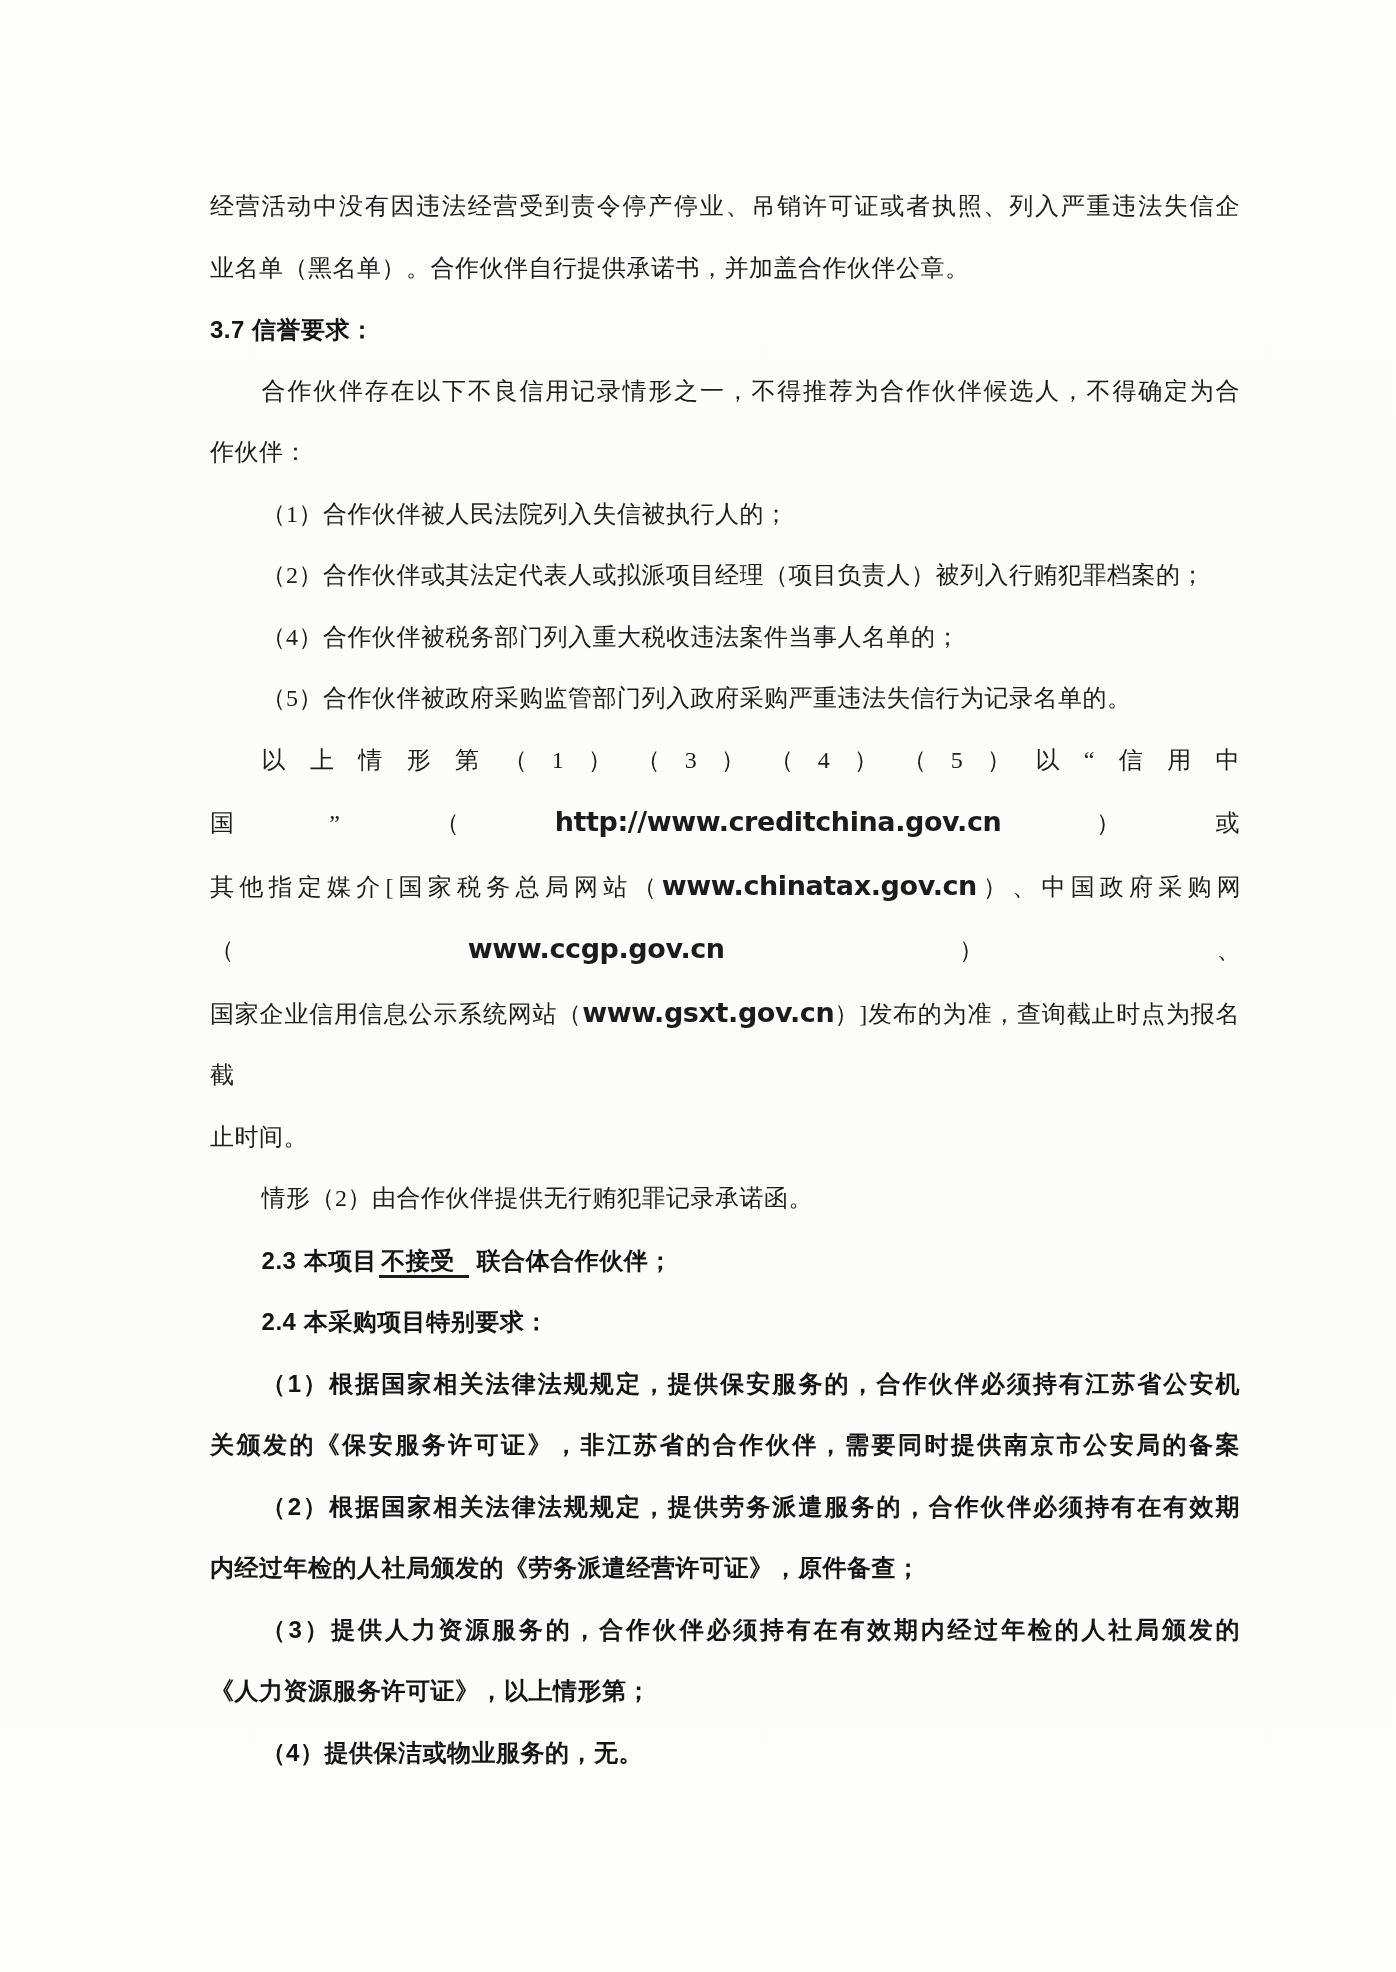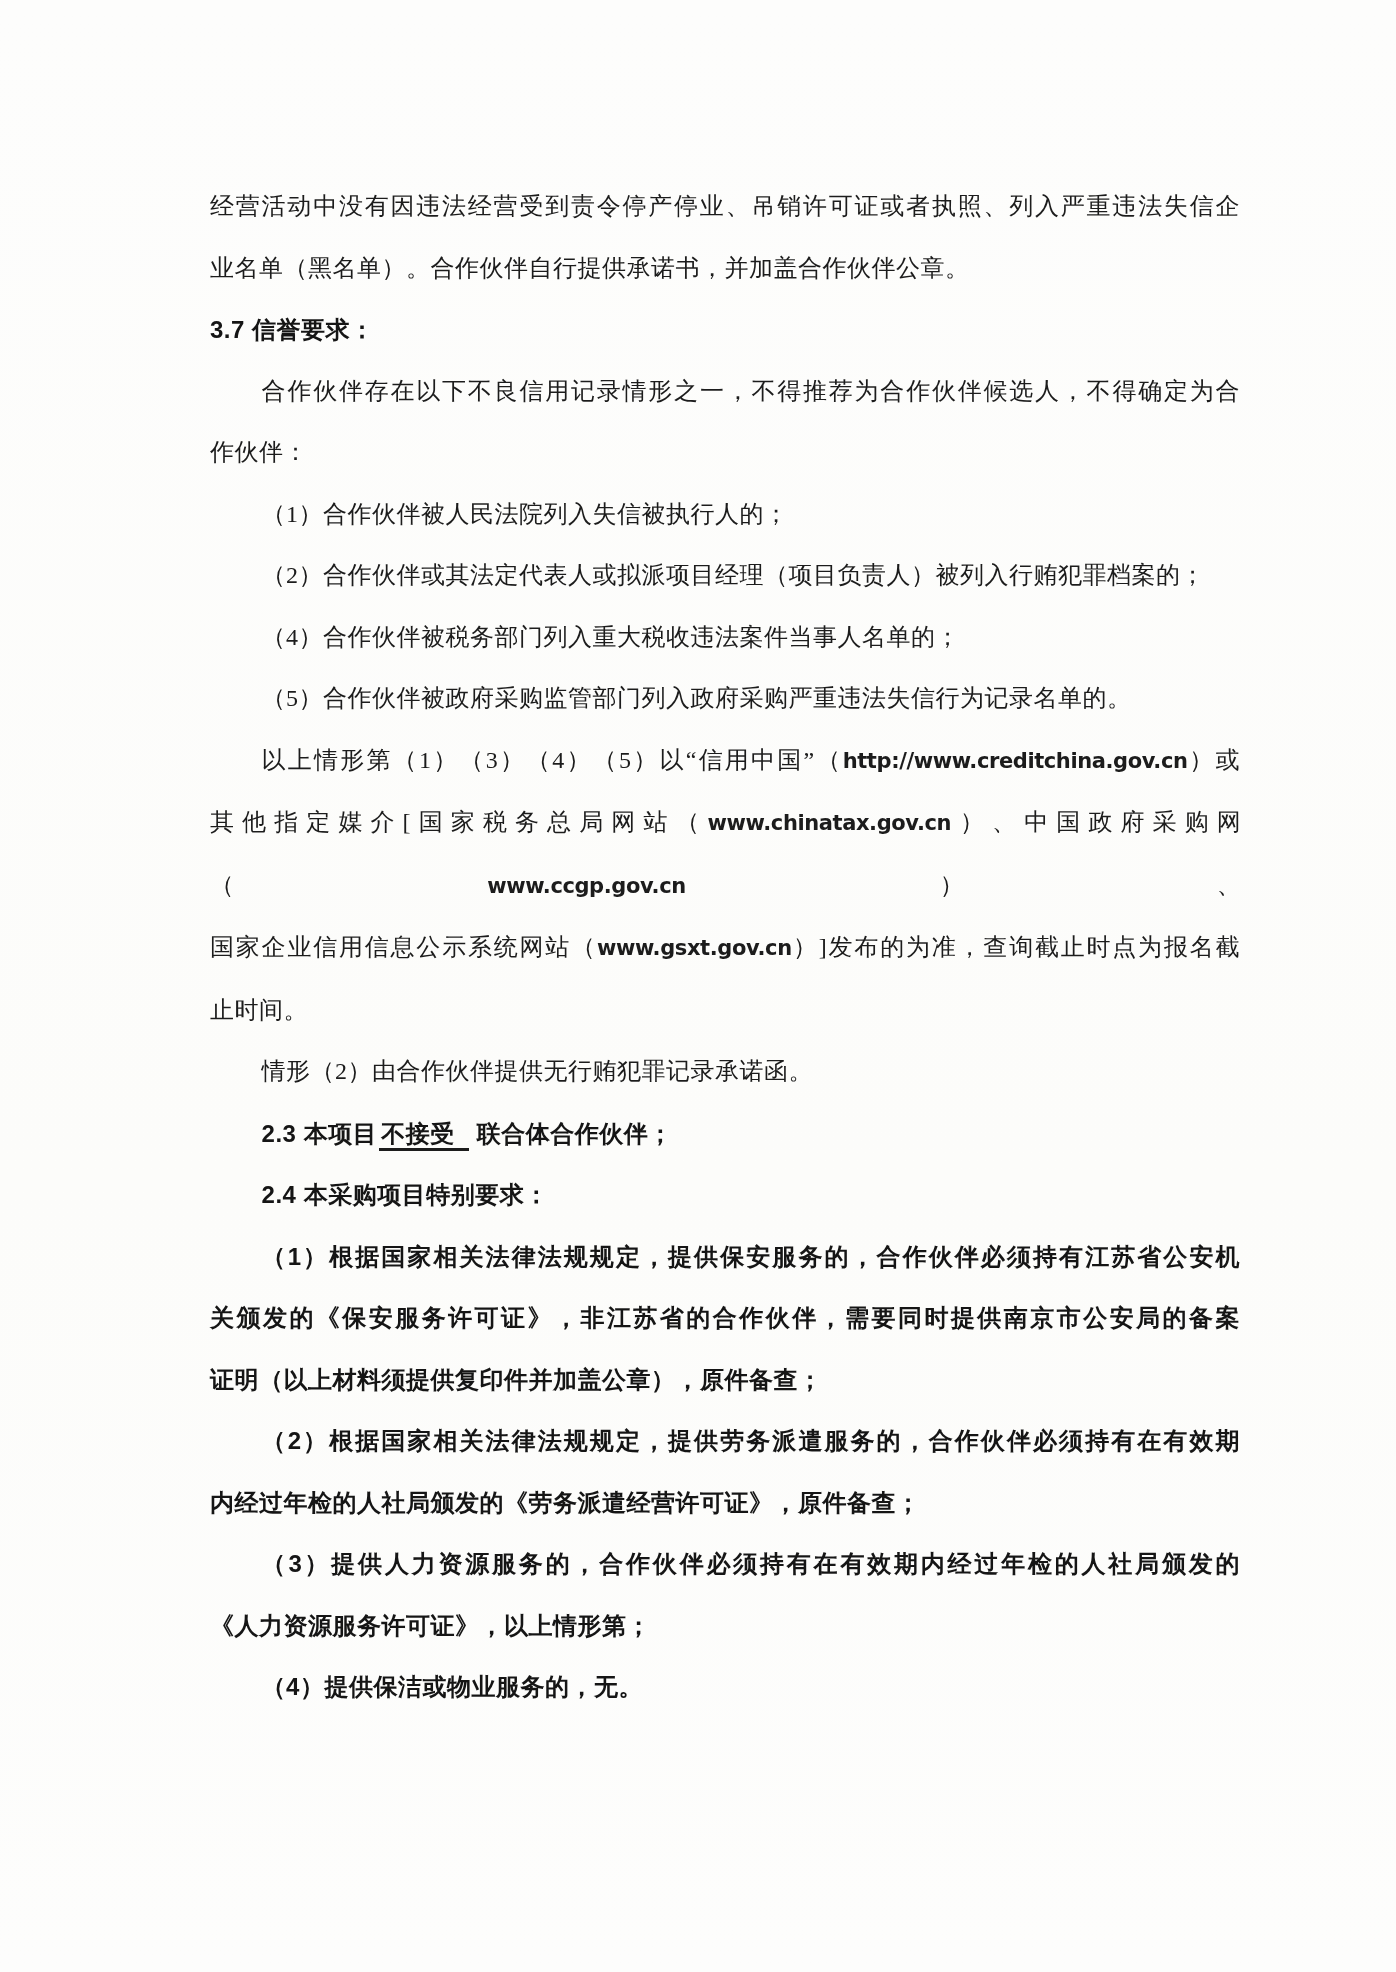--- a/index.html
+++ b/index.html
@@ -36,21 +36,21 @@
   }
   .ind { text-indent: 2.15em; }
   .b {
     font-weight: 700;
     font-family: "Liberation Sans", "DejaVu Sans", sans-serif;
     color: #151515;
   }
   .url {
     font-family: "DejaVu Sans", "Liberation Sans", sans-serif;
     font-weight: 700;
-    font-size: 21px;
+    font-size: 27px;
     letter-spacing: -0.4px;
   }
   .tight { letter-spacing: -0.8px; }
   .u {
     border-bottom: 3px solid #1c1c1c;
     padding: 0 14px 1px 2px;
     margin-left: 2px;
     margin-right: 8px;
   }
 </style>
@@ -87,21 +87,20 @@
     <div class="line ind">情形（2）由合作伙伴提供无行贿犯罪记录承诺函。</div>
 
     <div class="line b ind">
       <span>2.3 本项目</span><span class="u">不接受</span><span>联合体合作伙伴；</span>
     </div>
 
     <div class="line b ind">2.4 本采购项目特别要求：</div>
 
     <div class="line b fill ind">（1）根据国家相关法律法规规定，提供保安服务的，合作伙伴必须持有江苏省公安机</div>
     <div class="line b fill">关颁发的《保安服务许可证》，非江苏省的合作伙伴，需要同时提供南京市公安局的备案</div>
-    <div class="line b">证明（以上材料须提供复印件并加盖公章），原件备查；</div>
 
     <div class="line b fill ind">（2）根据国家相关法律法规规定，提供劳务派遣服务的，合作伙伴必须持有在有效期</div>
     <div class="line b">内经过年检的人社局颁发的《劳务派遣经营许可证》，原件备查；</div>
 
     <div class="line b fill ind">（3）提供人力资源服务的，合作伙伴必须持有在有效期内经过年检的人社局颁发的</div>
     <div class="line b">《人力资源服务许可证》，以上情形第；</div>
 
     <div class="line b ind">（4）提供保洁或物业服务的，无。</div>
 
   </div>

